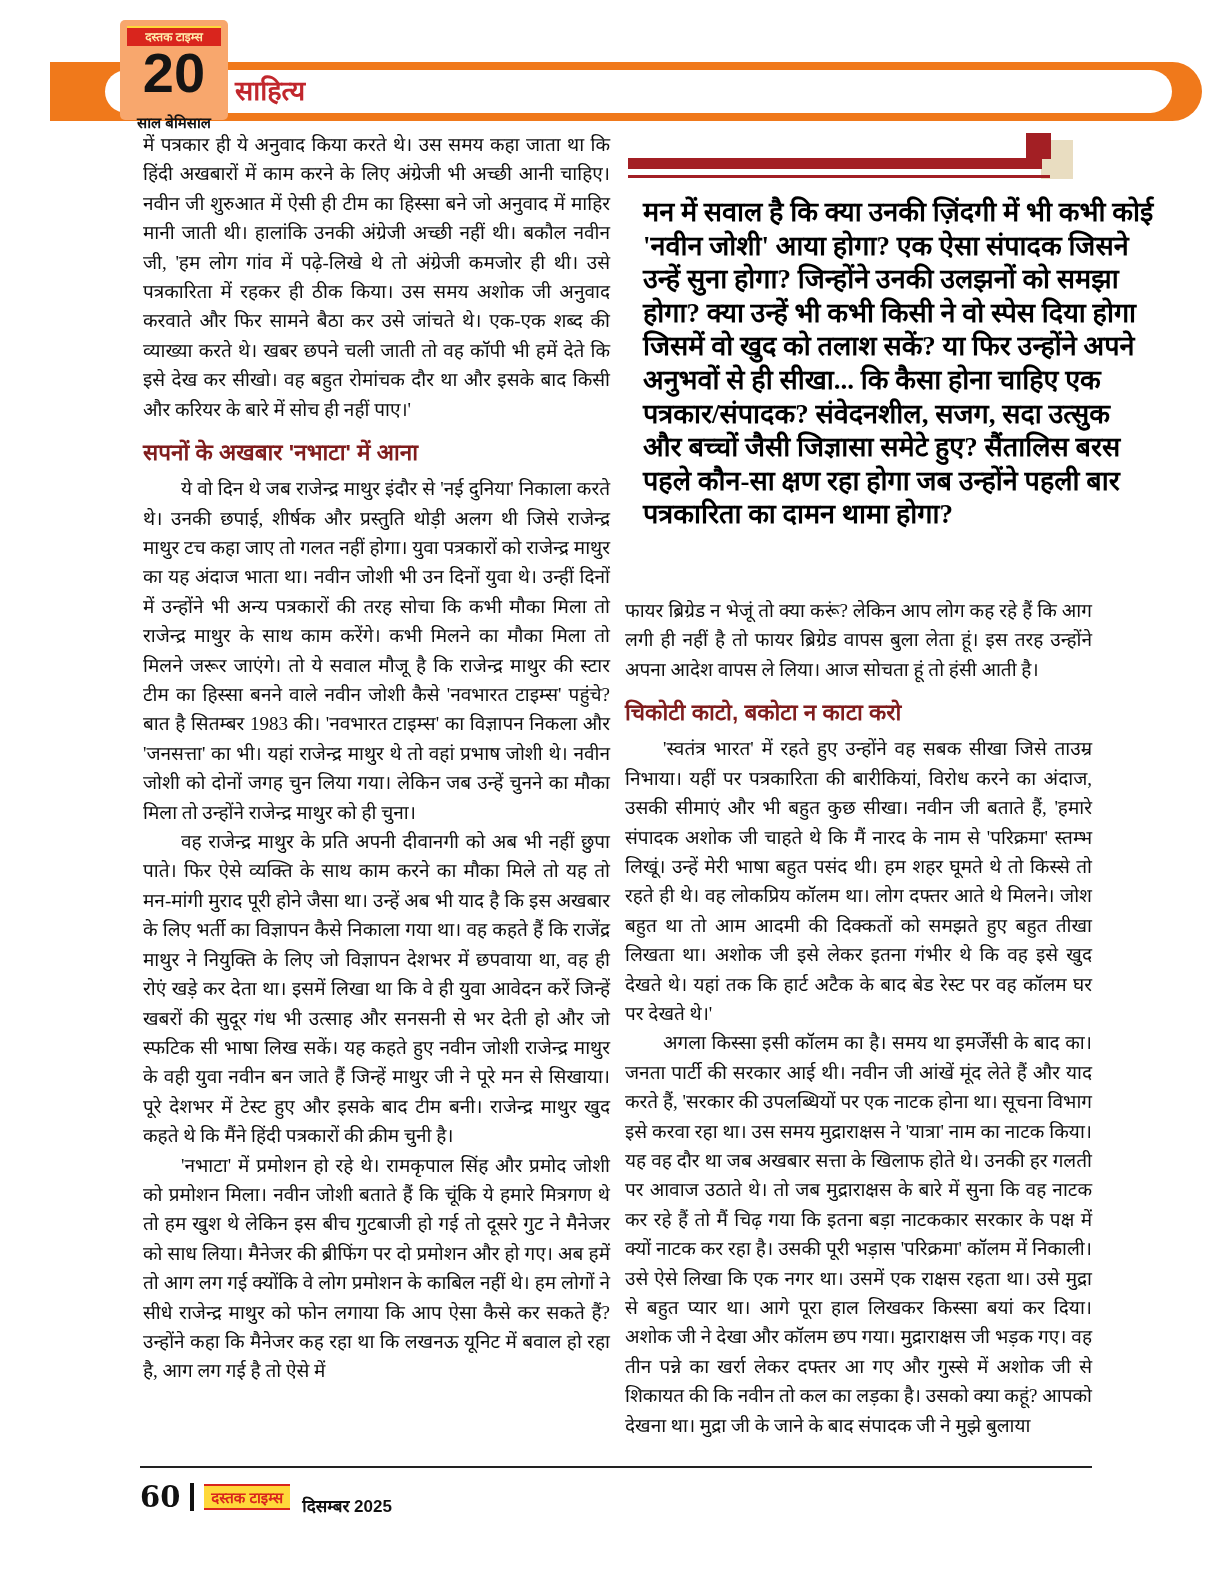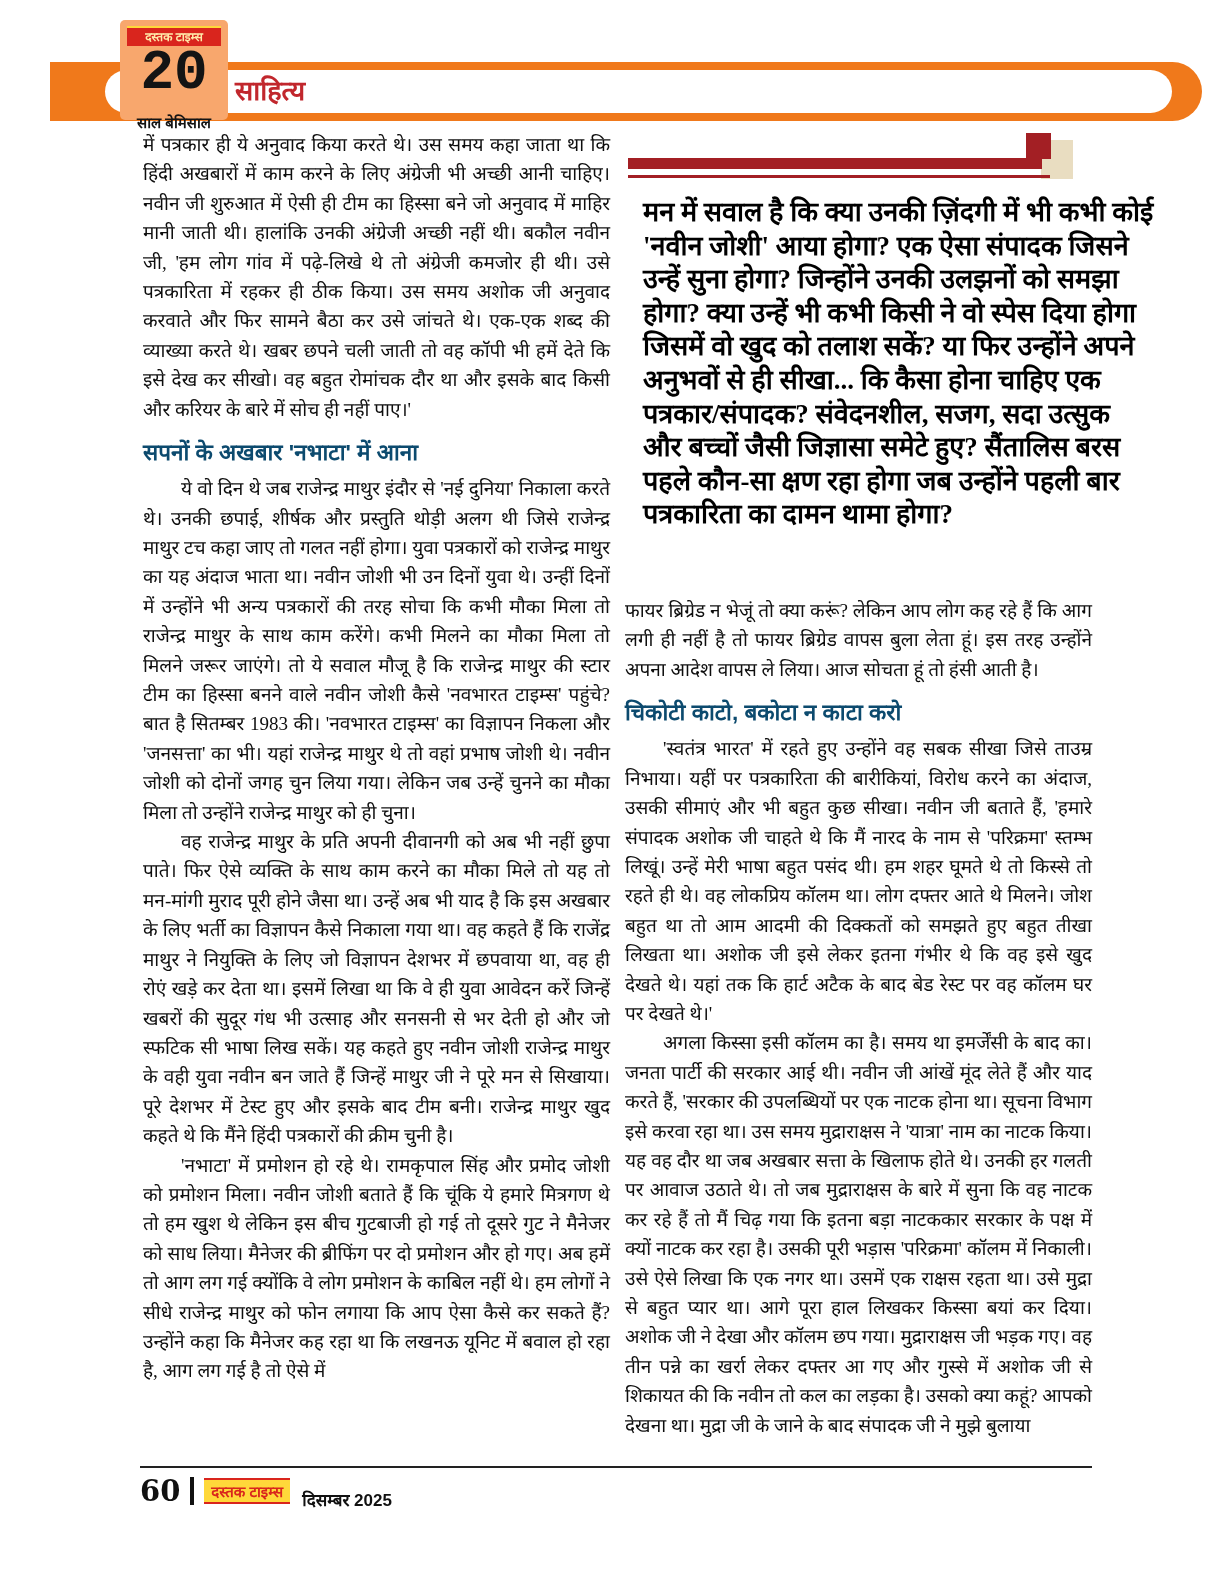--- a/index.html
+++ b/index.html
@@ -27,21 +27,21 @@
     background:#f8a76d;border-radius:5px;text-align:center;z-index:3;
   }
   .badge-logo{
     margin:6px auto 0;width:94px;height:20px;line-height:19px;
     background:#d9251d;color:#ffe9a8;font-size:12px;font-weight:bold;
     border-top:2px solid #ffd83a;box-sizing:border-box;overflow:hidden;
     font-family:"Liberation Sans", sans-serif;white-space:nowrap;
   }
   .badge-number{
     font-size:56px;font-weight:bold;color:#141414;line-height:52px;margin-top:1px;
-    font-family:Liberation Mono, monospace;
+    font-family:Liberation Sans, sans-serif;
   }
   .badge-label{
     font-size:15px;font-weight:bold;color:#141414;margin-top:13px;
     font-family:"Liberation Sans", sans-serif;white-space:nowrap;
   }
   
   .qtab{position:absolute;left:1041px;top:140px;width:32px;height:39px;background:#e9ddc1;z-index:1;}
   .qbar-thick{position:absolute;left:628px;top:158px;width:414px;height:11px;background:#a31f24;z-index:2;}
   .qbar-step{position:absolute;left:1026px;top:133px;width:25px;height:26px;background:#a31f24;z-index:2;}
   .qbar-thin{position:absolute;left:628px;top:175px;width:422px;height:3px;background:#a31f24;z-index:2;}
@@ -53,28 +53,28 @@
   
   .col{
     position:absolute;width:467px;font-size:19px;line-height:29.4px;
     color:#0d0d0d;text-align:justify;
   }
   .col-left{left:143px;top:130px;}
   .col-right{left:625px;top:596px;}
   .body-p{margin:0;}
   .indent{text-indent:38px;}
   .subhead{
-    font-size:22.5px;font-weight:bold;color:#0c4a6e;margin:15px 0 7px 0;
+    font-size:22.5px;font-weight:bold;color:#7f1d1d;margin:15px 0 7px 0;
     line-height:1.25;text-align:left;
     font-family:"Liberation Sans", sans-serif;
   }
   
   .footer{position:absolute;left:140px;top:1466px;width:952px;}
   .footer-rule{width:100%;height:2px;background:#222;}
-  .footer-row{display:flex;align-items:center;padding-top:3px;}
+  .footer-row{display:flex;align-items:center;padding-top:9px;}
   .pagenum{font-size:29px;font-weight:bold;color:#111;
     font-family:"DejaVu Serif", serif;line-height:30px;}
   .footer-divider{width:4px;height:28px;background:#111;margin:0 10px;}
   .footer-logo{
     background:#ffd83a;color:#d9251d;font-weight:bold;font-size:15px;
     padding:1px 7px;border-top:2px solid #d9251d;border-bottom:2px solid #d9251d;
     font-family:"Liberation Sans", sans-serif;white-space:nowrap;
   }
   .footer-date{font-size:17px;font-weight:bold;color:#111;margin-left:12px;
     font-family:"Liberation Sans", sans-serif;margin-top:17px;}

